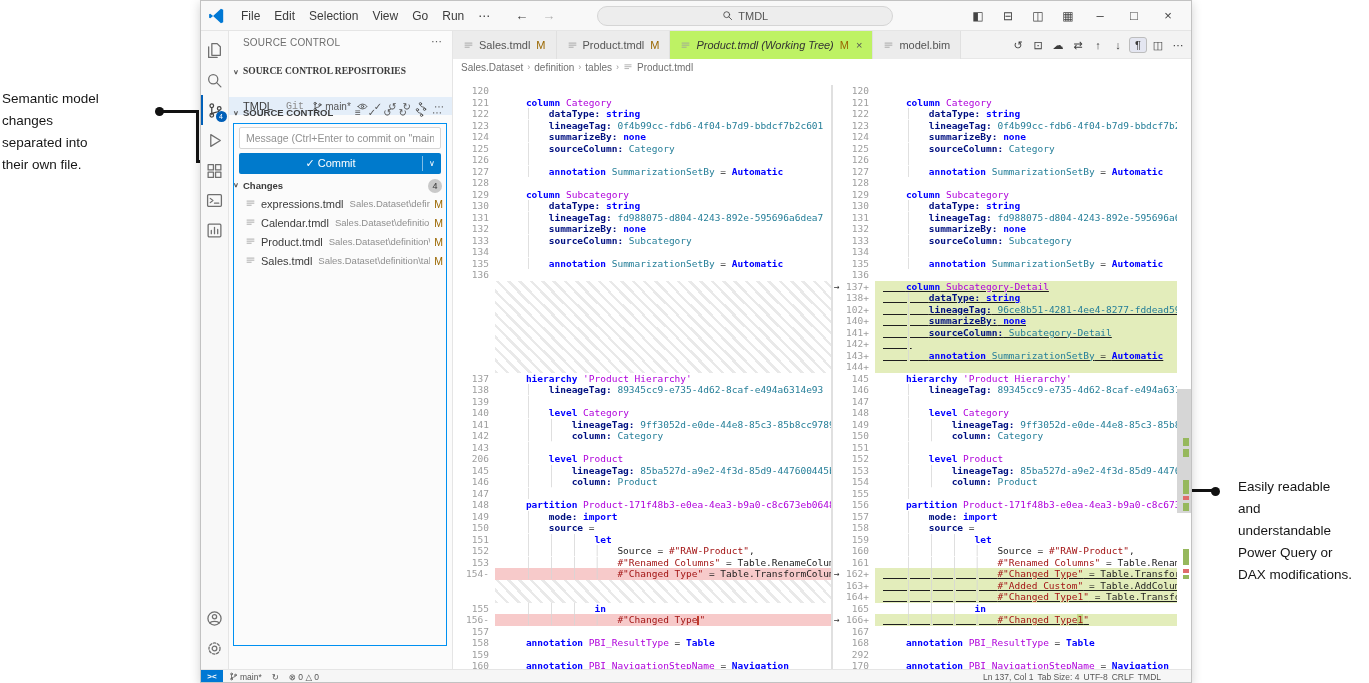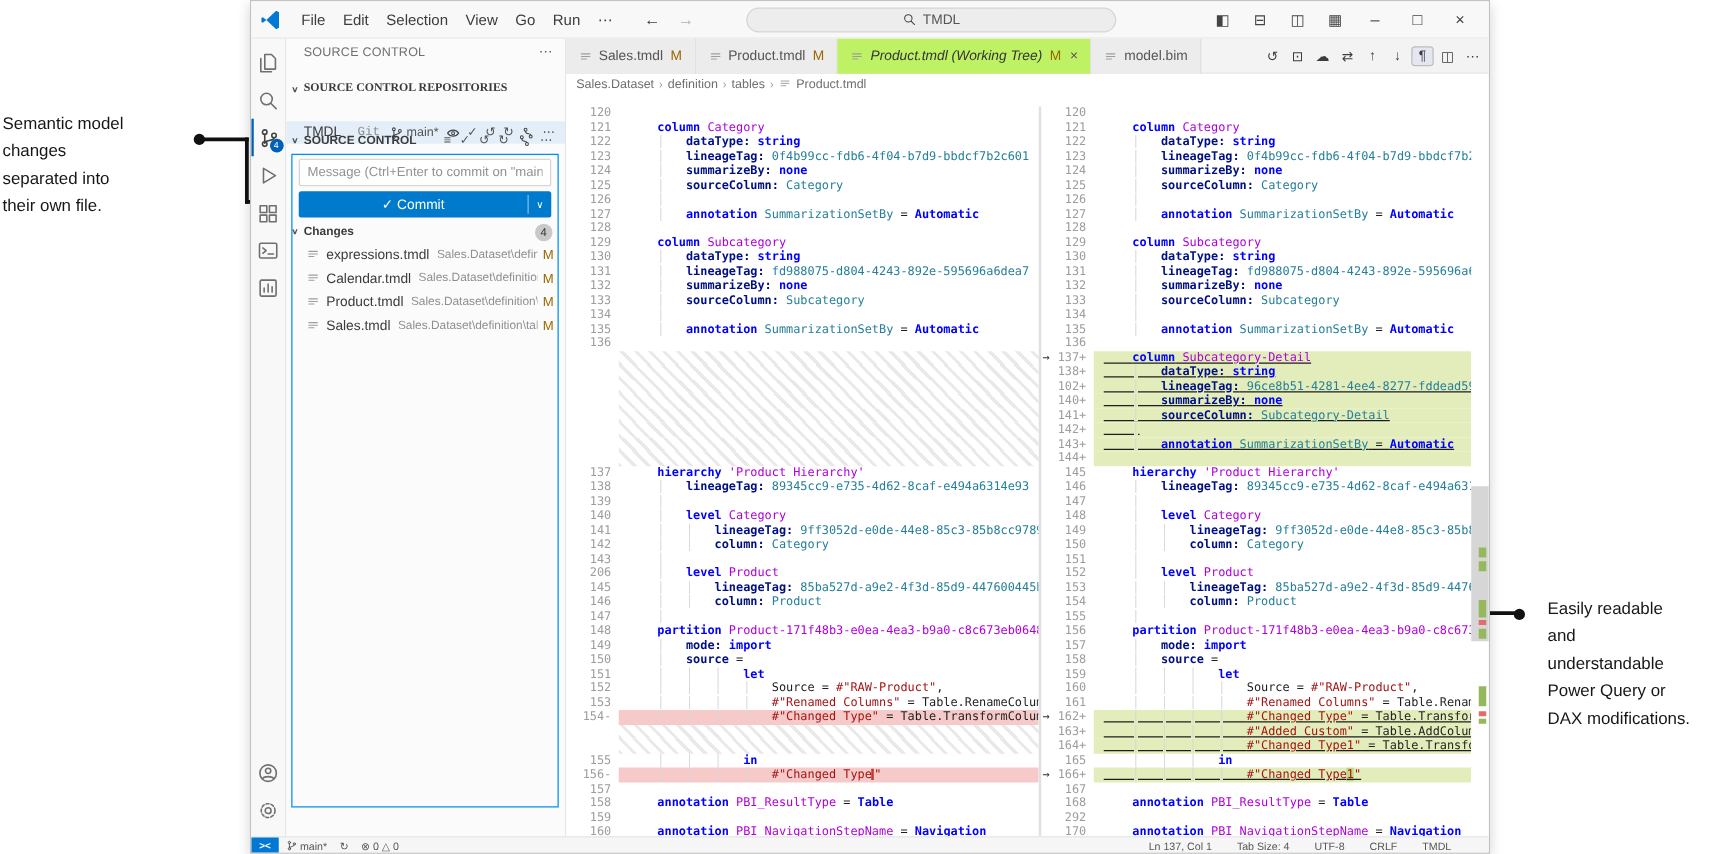--- a/index.html
+++ b/index.html
@@ -89,21 +89,21 @@
   .c-hi { color:#a31515; background:#c3d787; }
   .c-ca { display:inline-block; width:2px; height:9px; background:#c0392b; vertical-align:middle; }
   
   #ruler { position:absolute; right:0; top:44px; width:14px; bottom:0; }
   #ruler-thumb { position:absolute; left:0; width:14px; background:rgba(90,90,90,.25); }
   .mark { position:absolute; left:6px; width:6px; }
   
   #statusbar { position:absolute; left:0; bottom:0; width:100%; height:13px; background:#f6f6f6; border-top:1px solid #e5e5e5; font-size:8.5px; color:#565656; }
   #remote-ind { position:absolute; left:0; top:0; width:22px; height:13px; background:#0078d4; color:#fff; text-align:center; line-height:13px; font-size:8px; font-weight:bold; }
   #sb-left { position:absolute; left:28px; top:0; height:13px; display:flex; gap:10px; align-items:center; }
-  #sb-right { position:absolute; right:30px; top:0; height:13px; display:flex; gap:20px; align-items:center; }
+  #sb-right { position:absolute; right:30px; top:0; height:13px; display:flex; gap:4px; align-items:center; }
   .sb-item { display:flex; align-items:center; gap:2px; white-space:nowrap; }
   .sb-item .svgi { width:9px; height:9px; }
   
   .svgi { display:inline-block; }
   .svgi svg { width:100%; height:100%; fill:none; stroke:#424242; stroke-width:1.2; stroke-linecap:round; stroke-linejoin:round; }
   .glyph { display:inline-block; }
   
   .annot { position:absolute; font-size:13.5px; line-height:22px; color:#161616; }
   #annot-left { left:2px; top:88px; width:112px; }
   #annot-right { left:1238px; top:476px; width:118px; }

